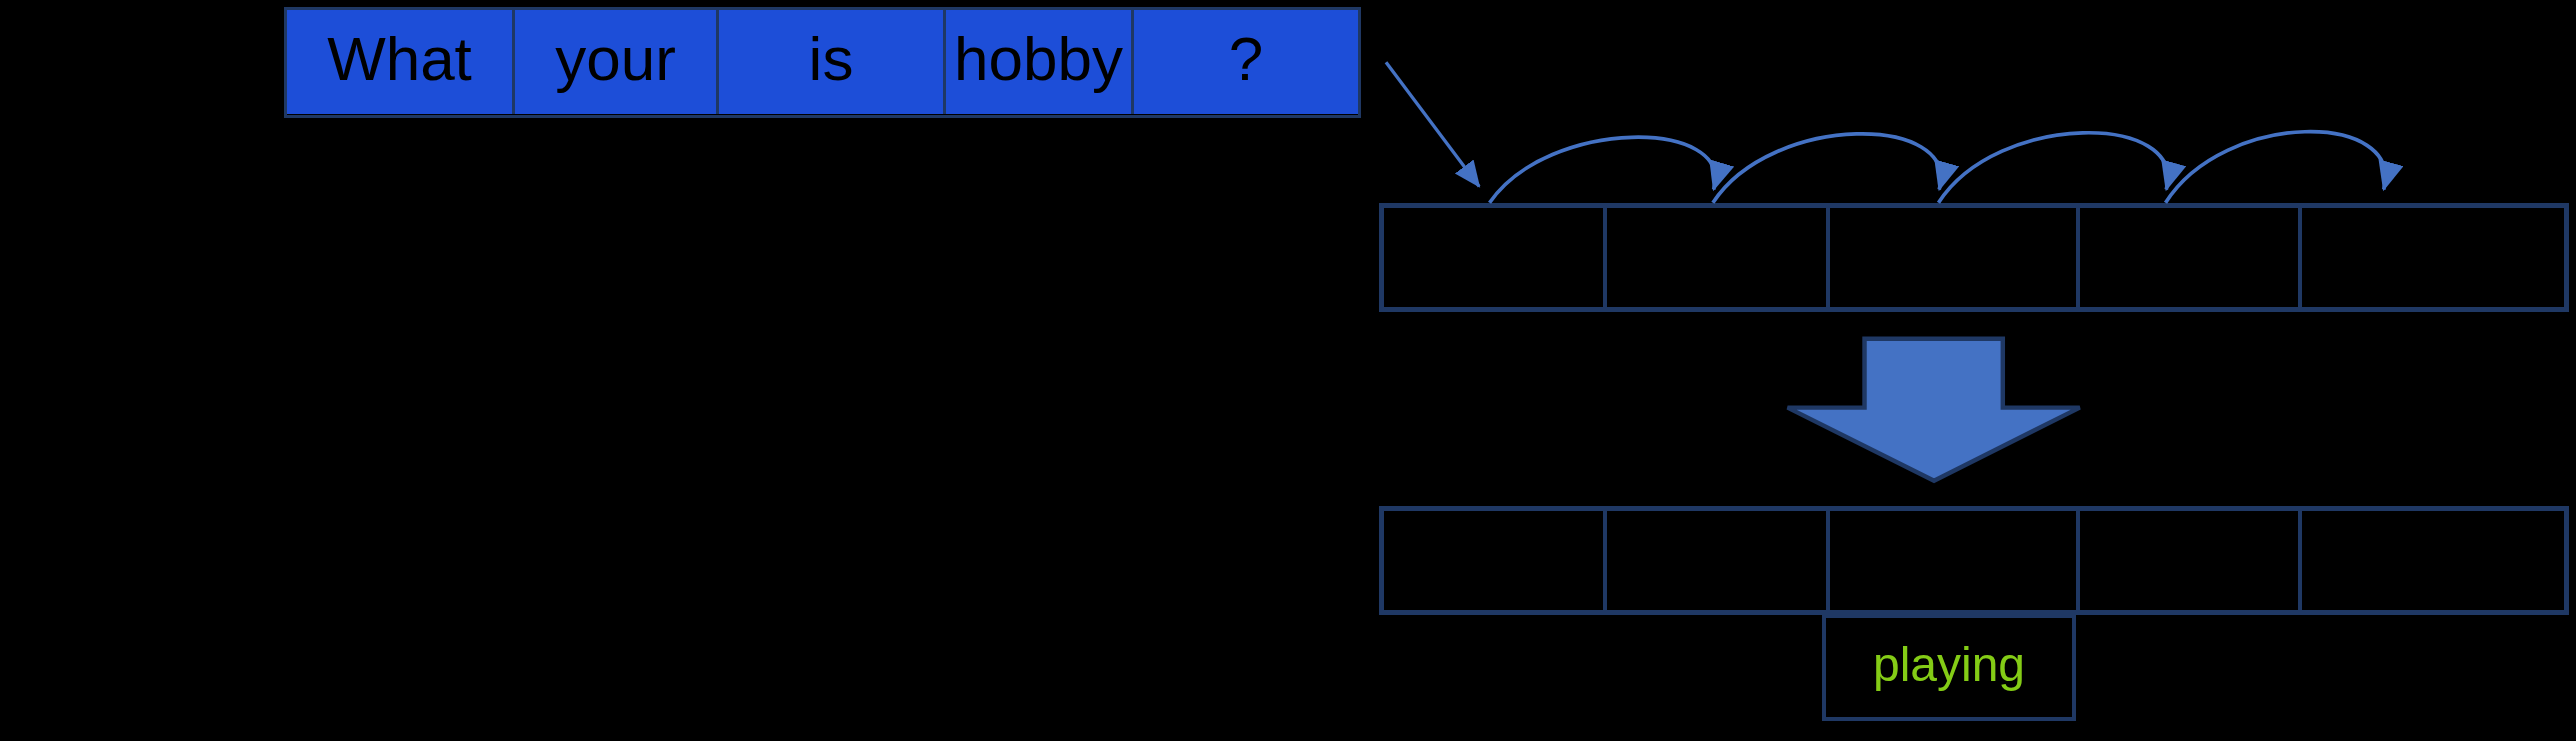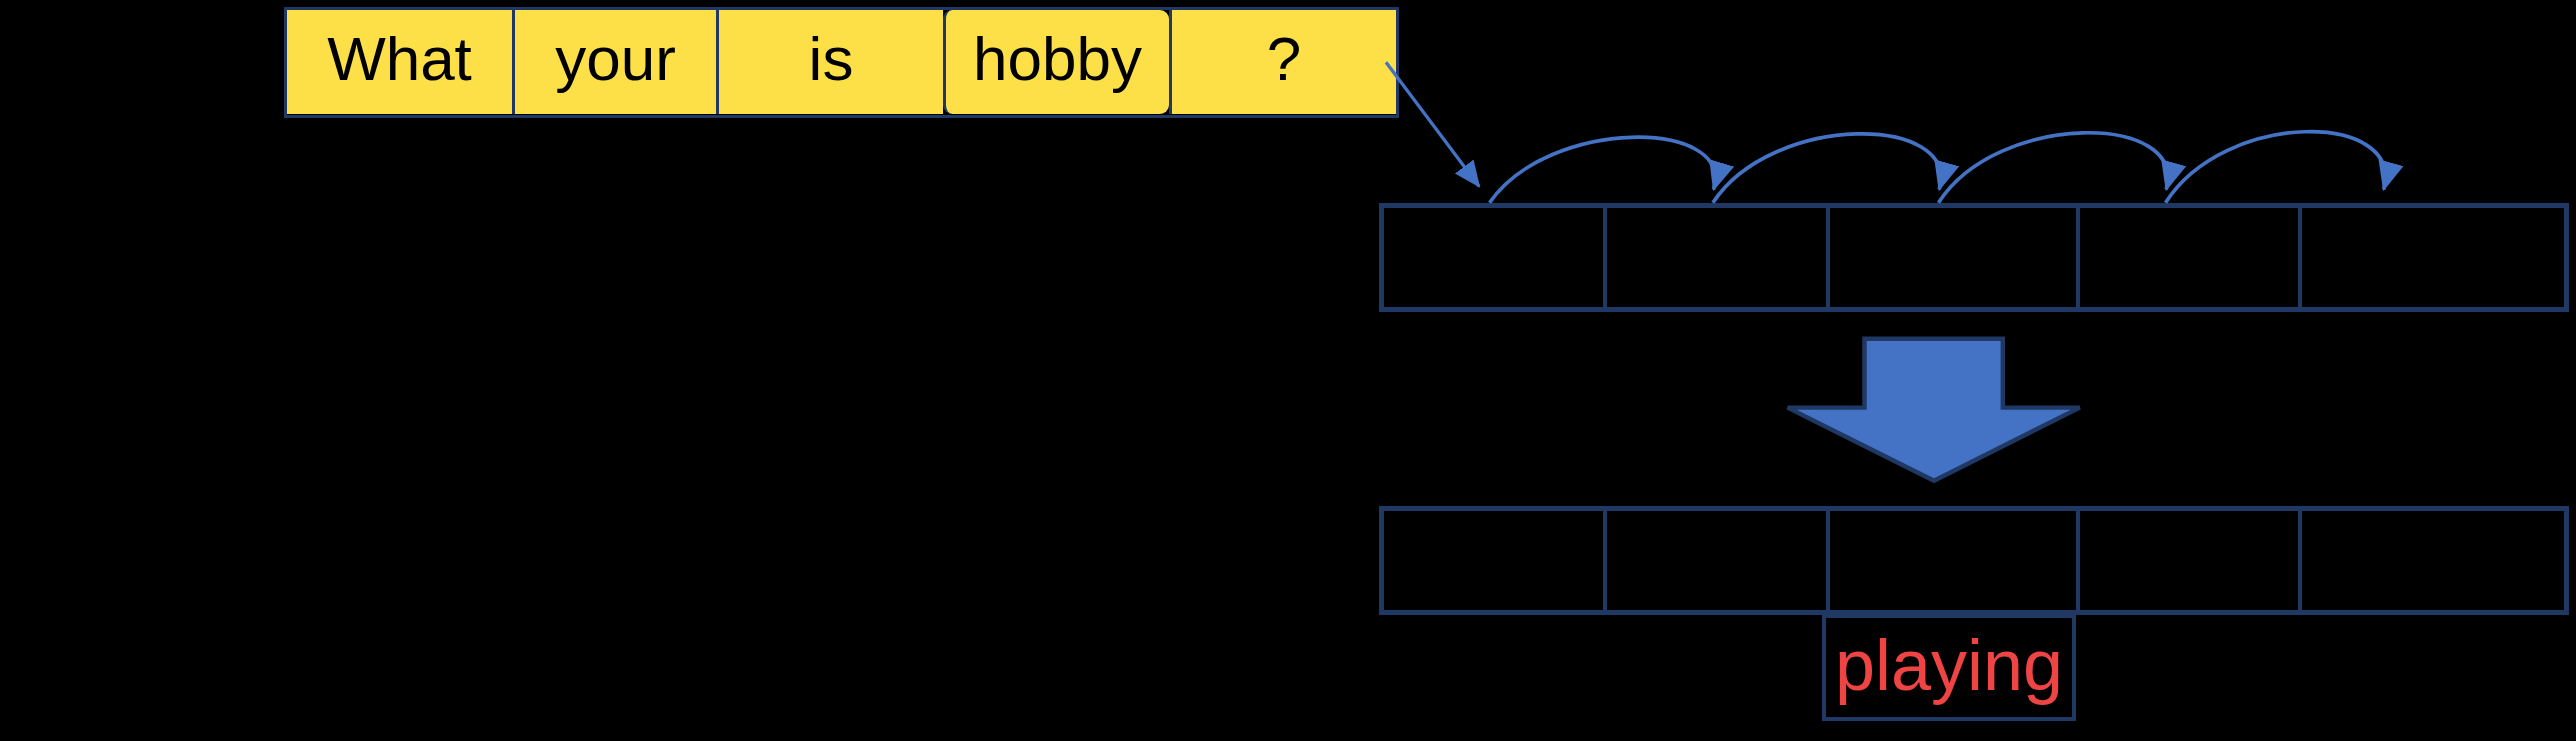--- a/index.html
+++ b/index.html
@@ -15,37 +15,37 @@
 
   
   .word-row {
     position: absolute;
     left: 284px; top: 7.4px;
     height: 111px;
     display: flex;
     border: 3.7px solid #1f3864;
   }
   .word-cell {
-    background: #fde047;
+    background: #1d4ed8;
     display: flex;
     align-items: center;
     justify-content: center;
     height: 104px;
   }
   .word-cell + .word-cell { border-left: 3px solid #1f3864; }
   .word-label {
     color: #000000;
     font-size: 62px;
     line-height: 1;
     padding-bottom: 6px;
   }
   .wc1 { width: 225px; }
   .wc2 { width: 227px; }
   .wc3 { width: 204px; }
-  .wc4 { width: 226px; border-radius: 9px; }
+  .wc4 { width: 188px; }
   .wc5 { width: 227px; }
 
   
   .seq-row {
     position: absolute;
     left: 1379px;
     width: 1190px;
     height: 109px;
     border: 5.2px solid #1f3864;
     display: flex;
@@ -65,22 +65,22 @@
   .prediction-box {
     position: absolute;
     left: 1822px; top: 614px;
     width: 254px; height: 107px;
     border: 4.4px solid #1f3864;
     display: flex;
     align-items: center;
     justify-content: center;
   }
   .prediction-label {
-    color: #ef4444;
-    font-size: 72px;
+    color: #84cc16;
+    font-size: 48px;
     line-height: 1;
     padding-bottom: 4.4px;
   }
 
   
   .overlay {
     position: absolute;
     left: 0; top: 0;
     width: 2576px; height: 742px;
     pointer-events: none;

